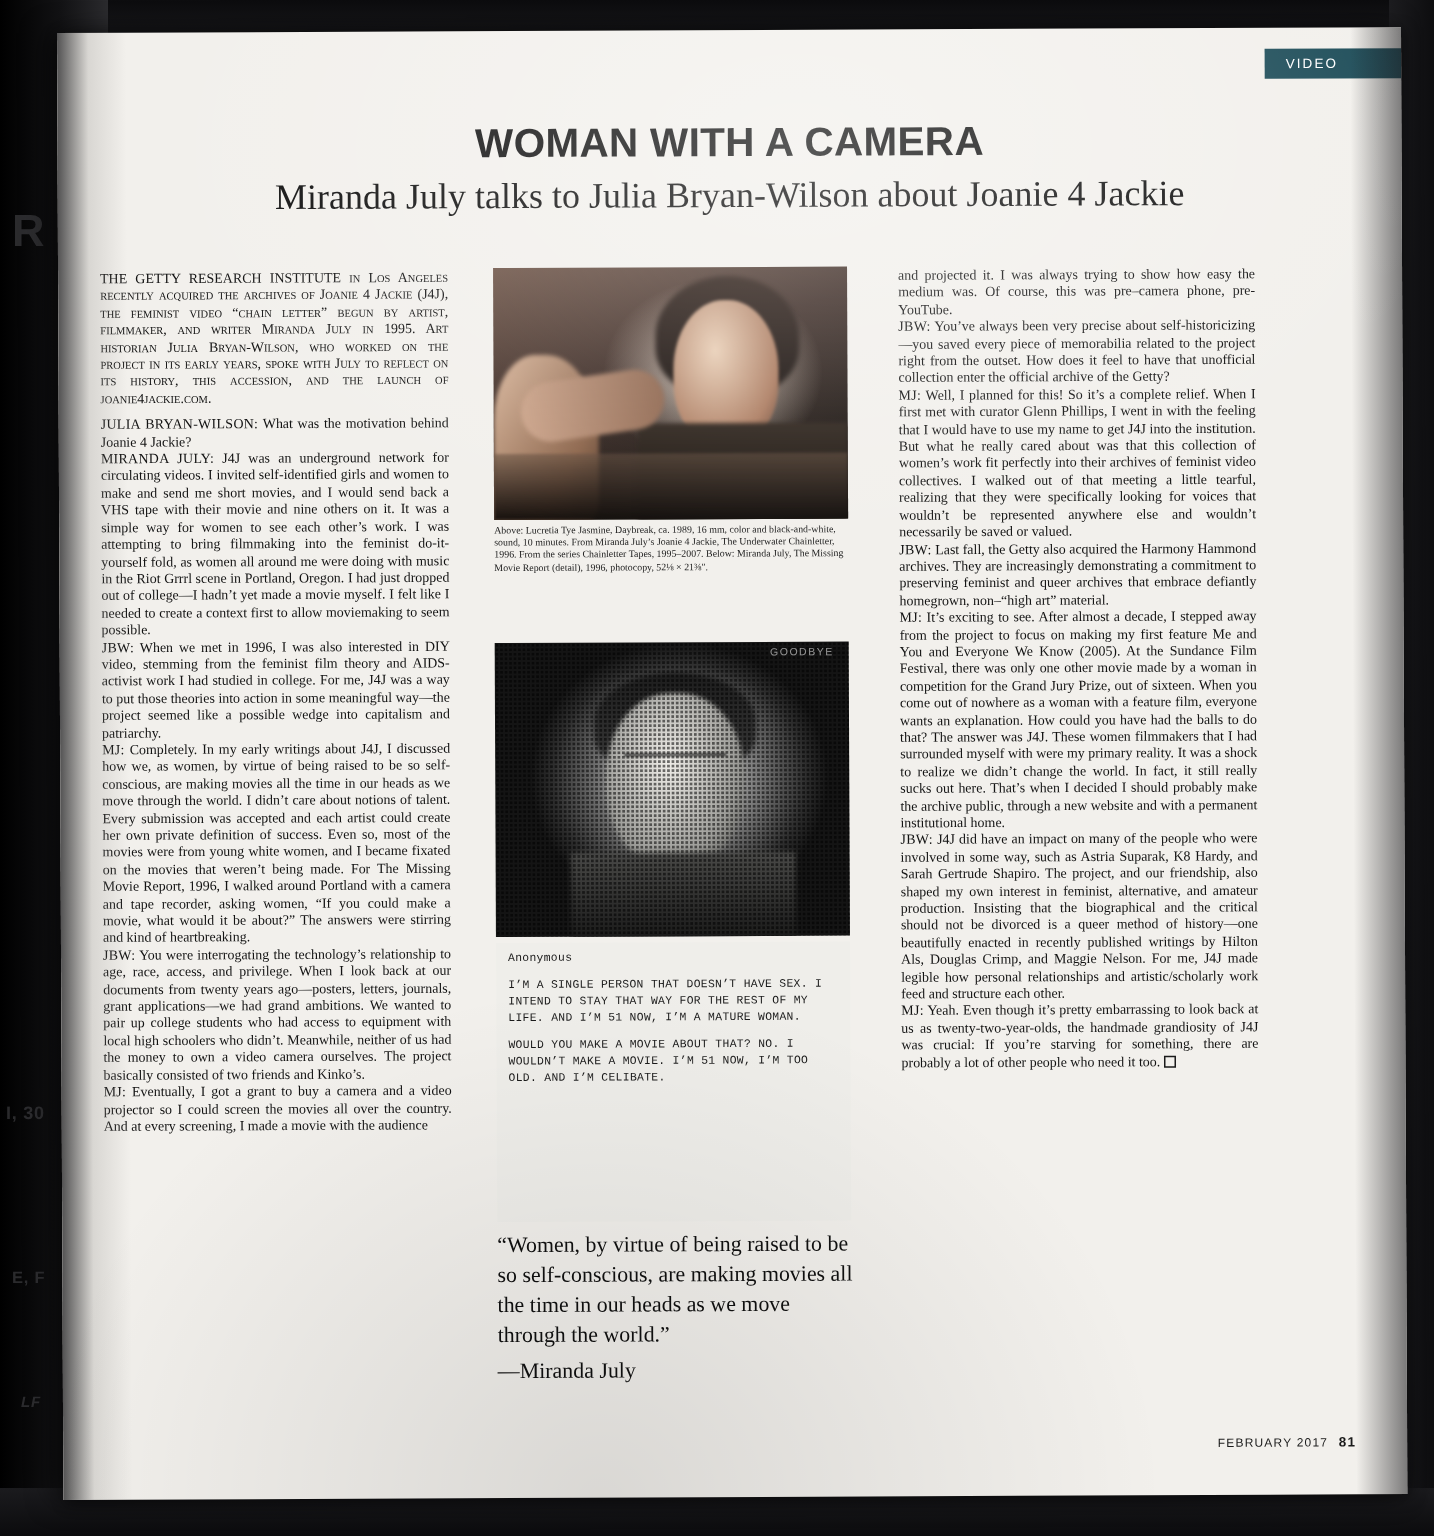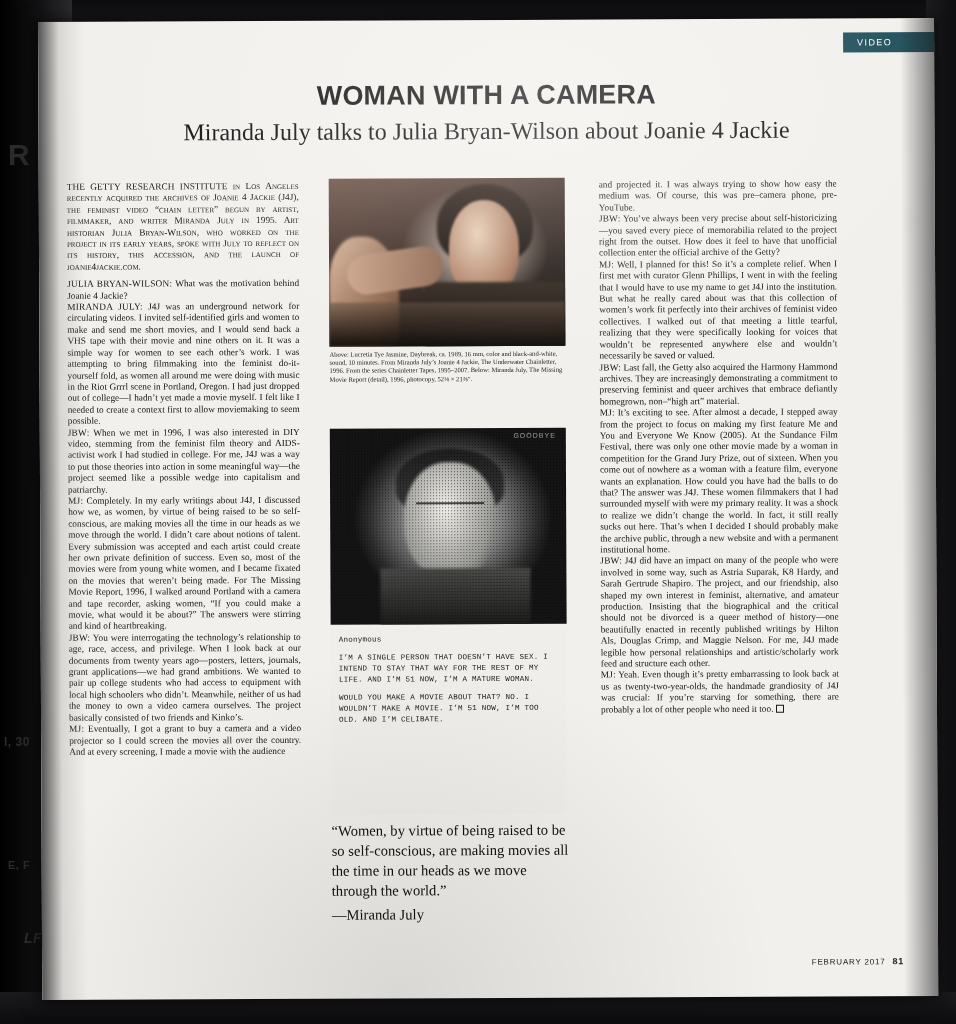--- a/index.html
+++ b/index.html
@@ -331,22 +331,22 @@
 
 <div class="photo">
 
   <div class="bg-top"></div>
   <div class="bg-left"></div>
   <div class="bg-right"></div>
   <div class="bg-bottom"></div>
 
   <div class="ghost" style="left:8px; top:138px; font-size:30px;">R</div>
   <div class="ghost" style="left:4px; top:735px; font-size:12px;">I, 30</div>
-  <div class="ghost" style="left:8px; top:846px; font-size:11px;margin-top:13px;">E, F</div>
-  <div class="ghost" style="left:24px; top:930px; font-size:14px;font-style:italic;">LF</div>
+  <div class="ghost" style="left:8px; top:846px; font-size:11px;">E, F</div>
+  <div class="ghost" style="left:14px; top:930px; font-size:10px;font-style:italic;">LF</div>
 
   <div class="page">
 
     <div class="section-tab">VIDEO</div>
 
     <div class="headline">WOMAN WITH A CAMERA</div>
     <div class="subhead">Miranda July talks to Julia Bryan-Wilson about Joanie 4 Jackie</div>
 
     <div class="col col-1">
       <p class="lede"><span class="sc">THE GETTY RESEARCH INSTITUTE in Los Angeles recently acquired the archives of Joanie 4 Jackie (J4J), the feminist video “chain letter” begun by artist, filmmaker, and writer Miranda July in 1995. Art historian Julia Bryan-Wilson, who worked on the project in its early years, spoke with July to reflect on its history, this accession, and the launch of joanie4jackie.com.</span></p>

